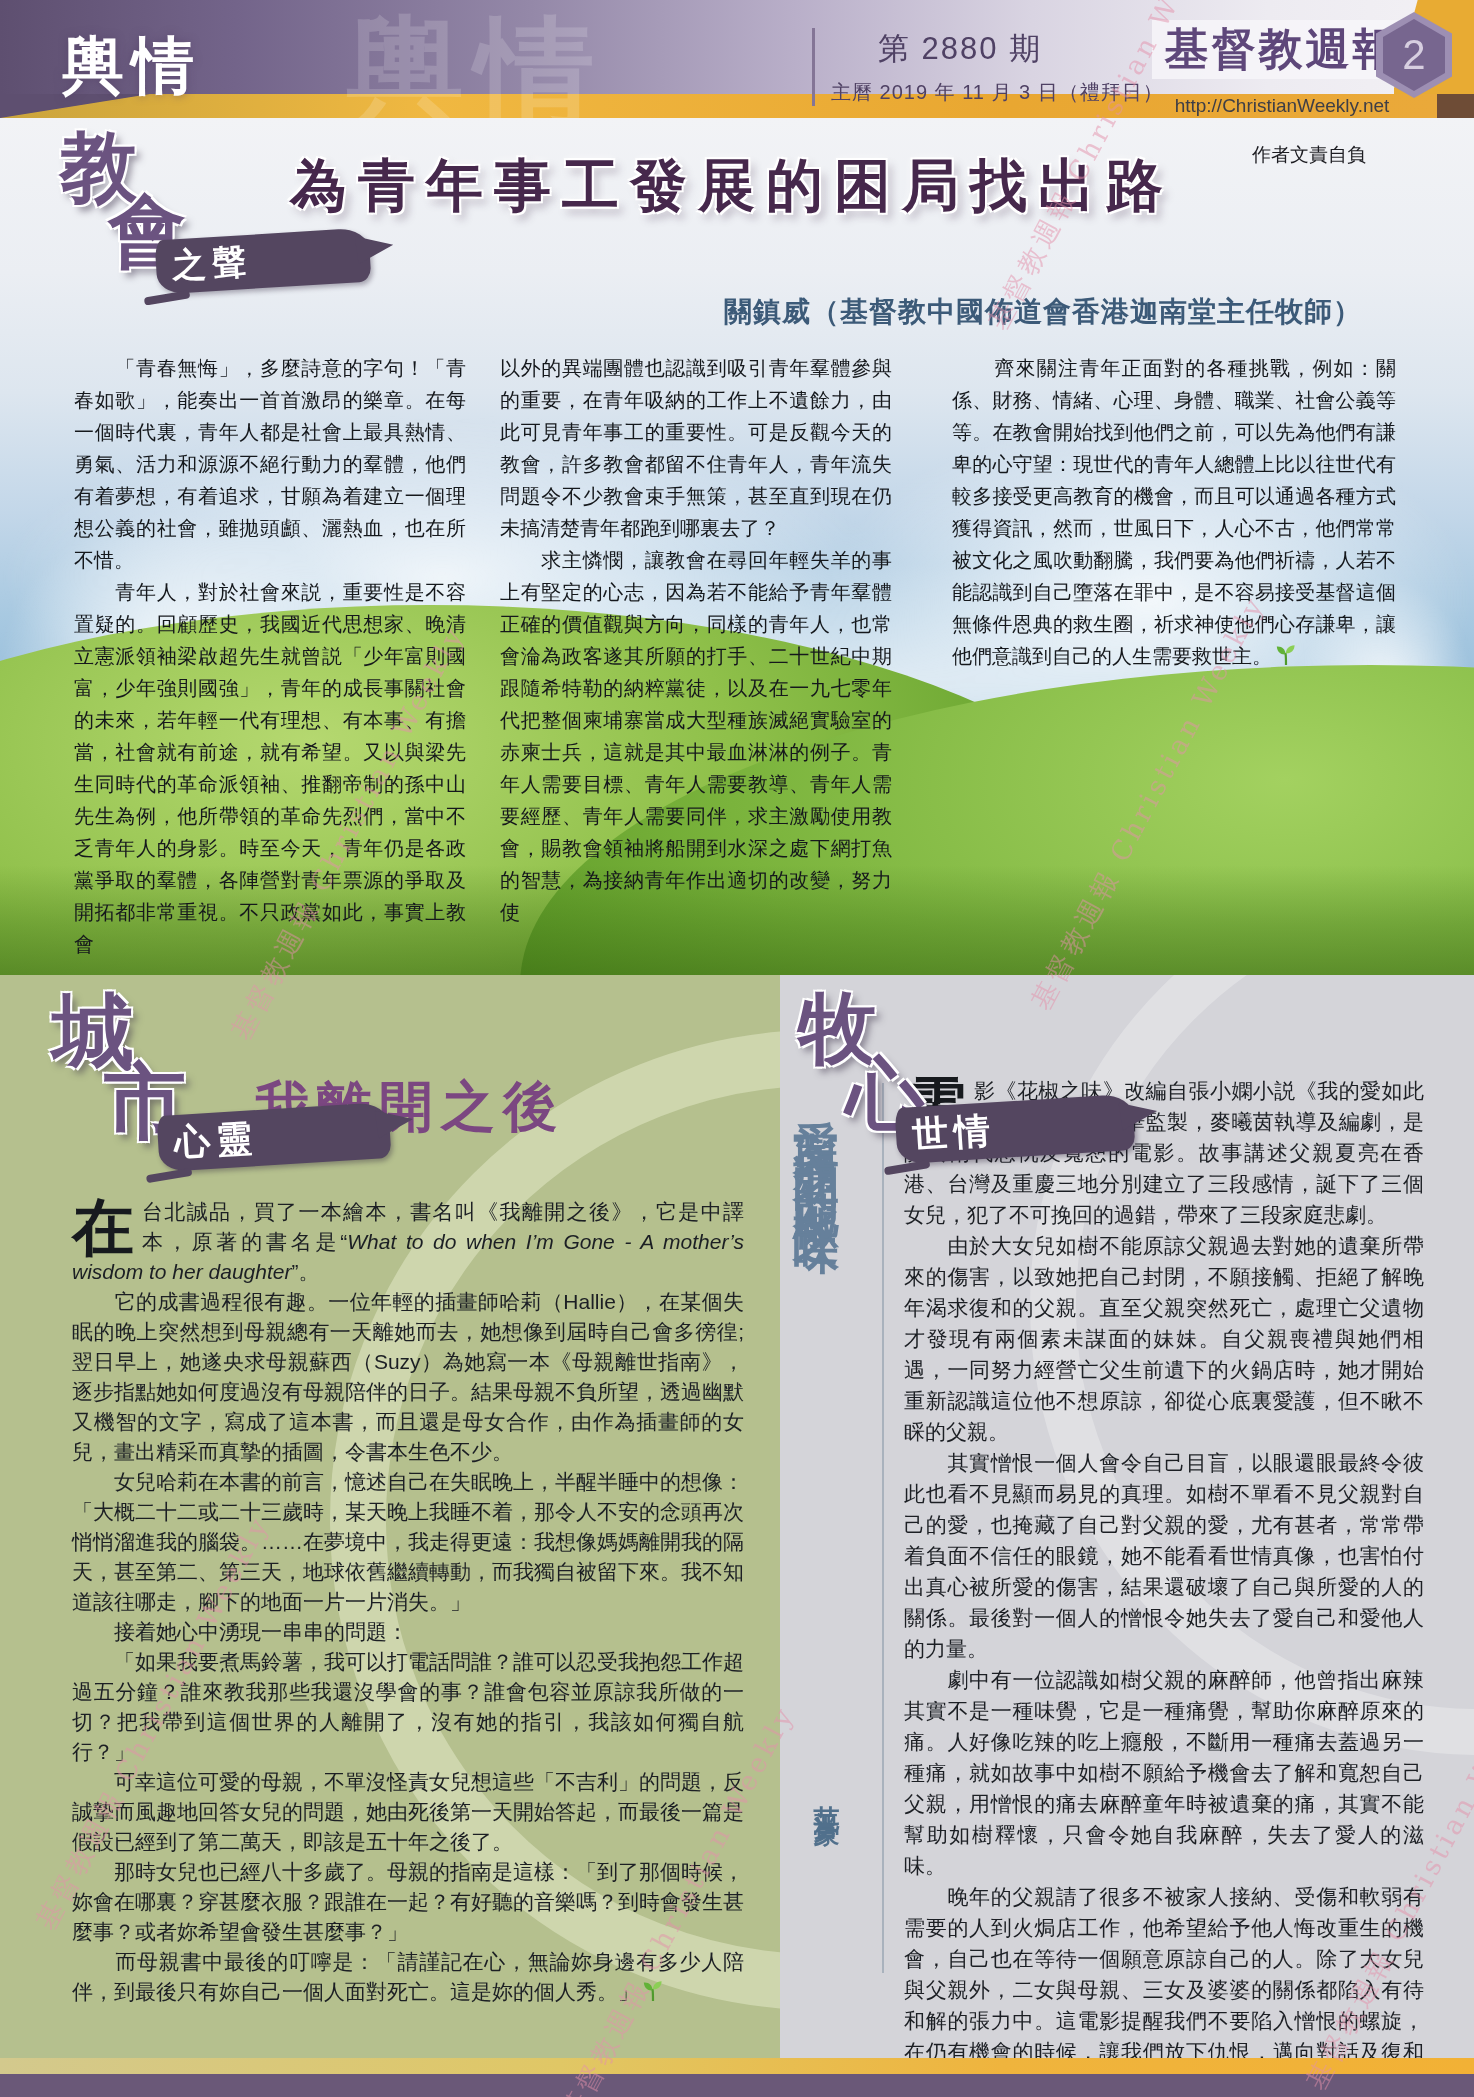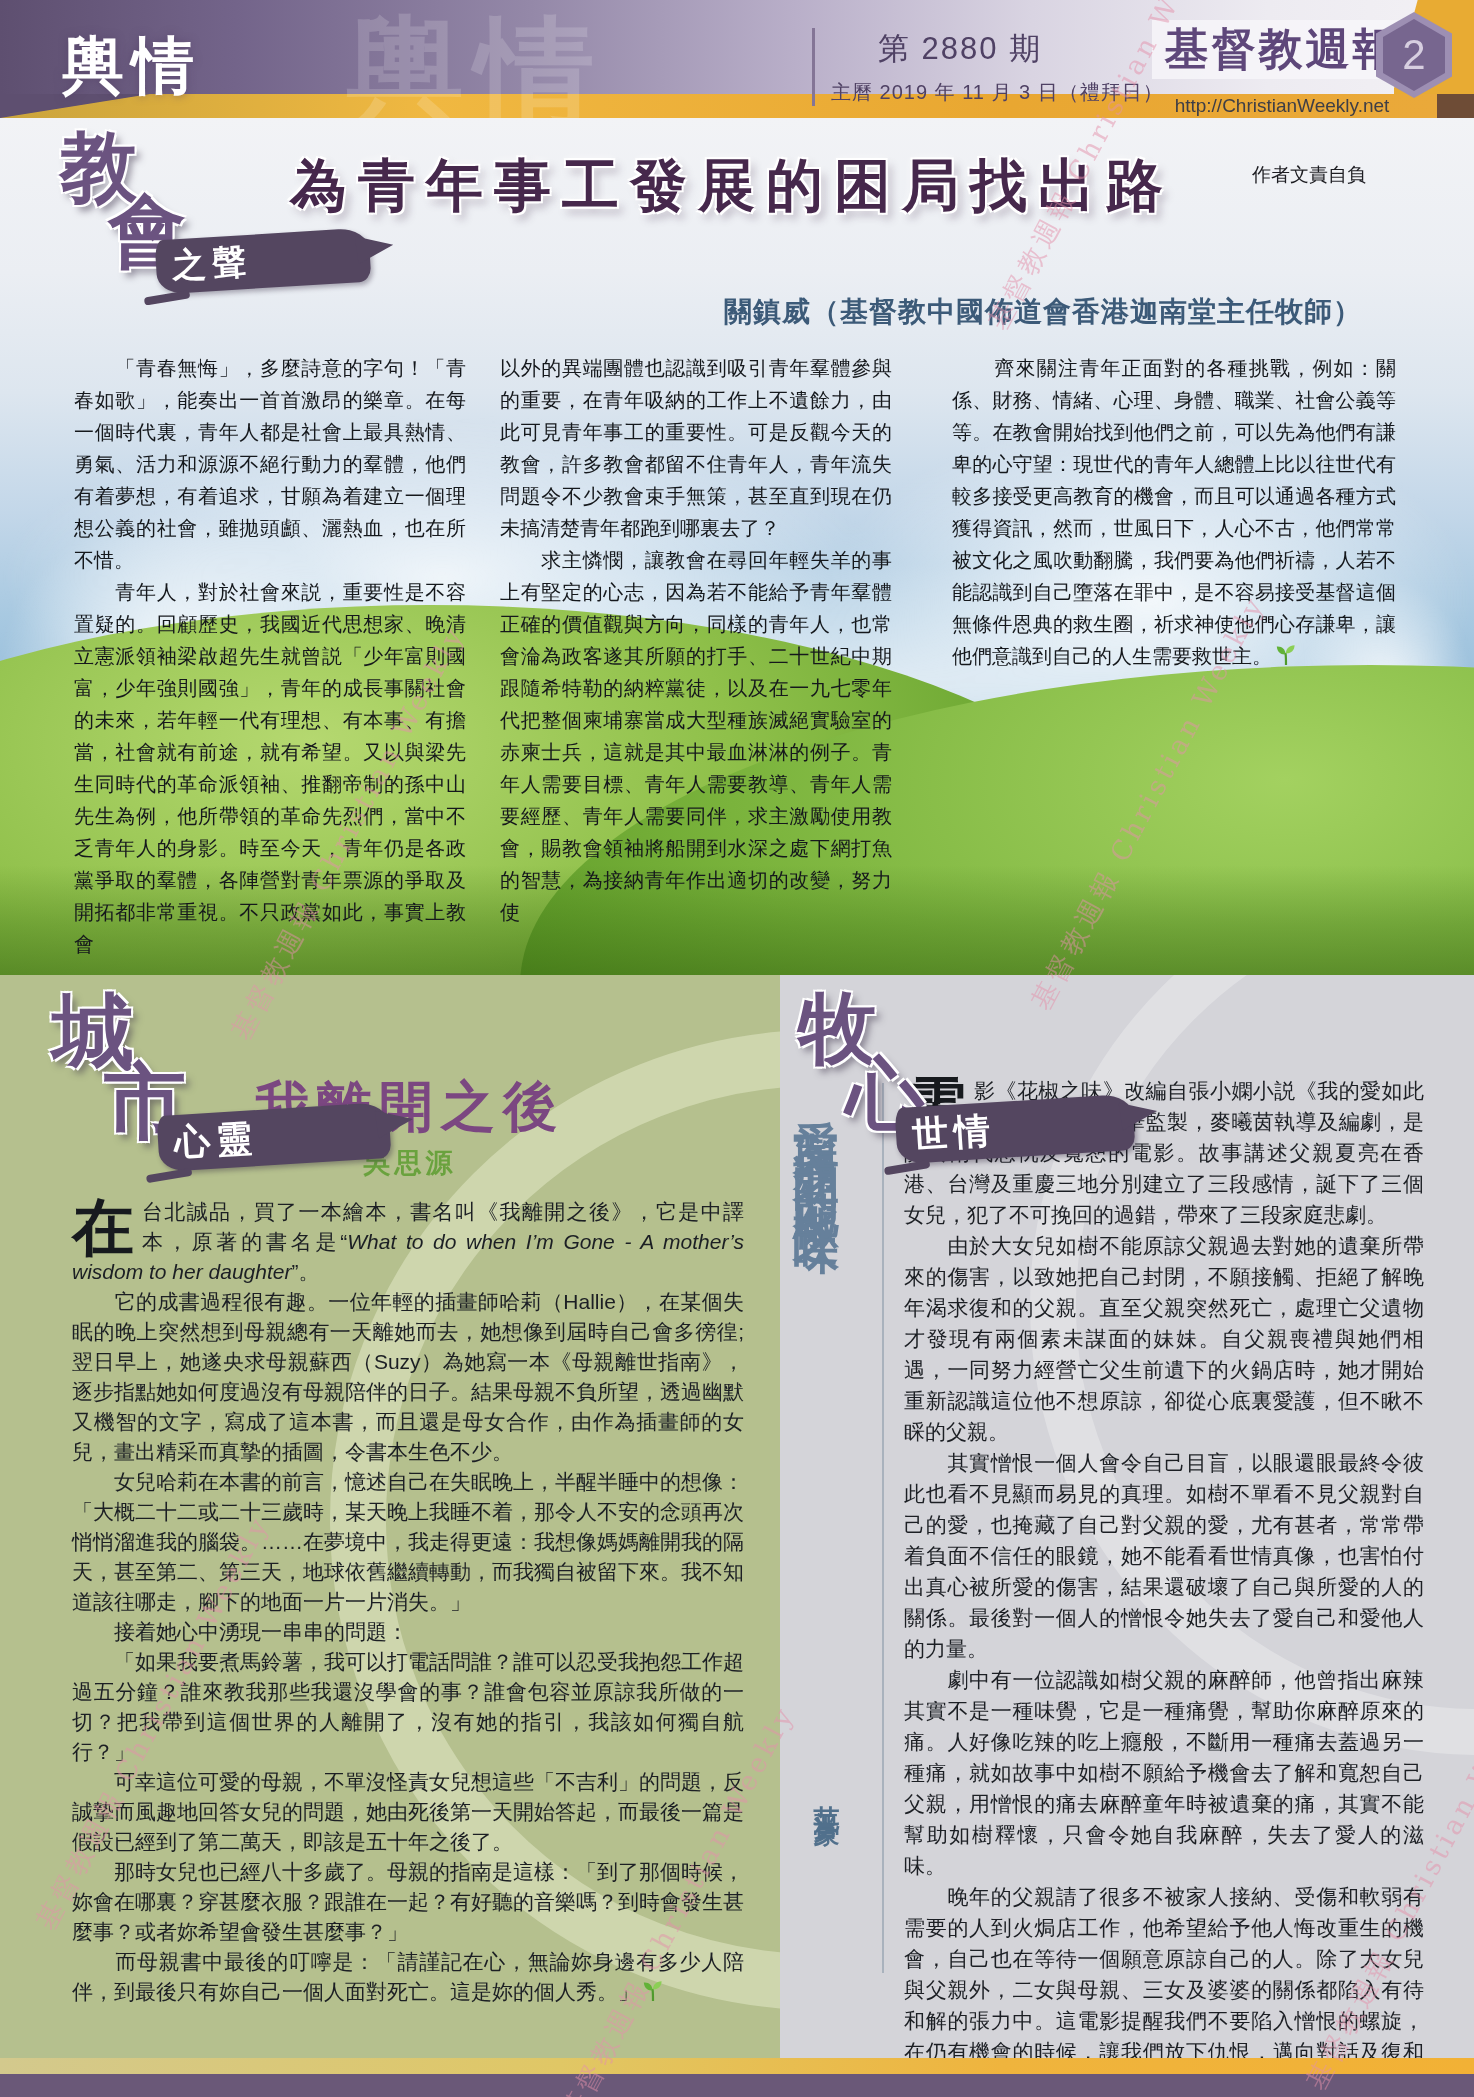--- a/index.html
+++ b/index.html
@@ -68,21 +68,21 @@
   .badge-sub { color:#ffffff; font-weight:bold; letter-spacing:6px; padding-left:16px; position:relative; z-index:2; }
 
   .feature-badge { top:128px; left:60px; width:330px; height:190px; }
   .feature-badge .ch1 { top:0; left:0; font-size:78px; }
   .feature-badge .ch2 { top:64px; left:48px; font-size:78px; }
   .feature-badge .badge-brush { top:106px; left:96px; width:214px; height:54px; font-size:34px; }
 
   .headline { position:absolute; top:148px; left:290px; width:920px; z-index:4;
     text-align:left; font-size:57px; font-weight:bold; color:#46284c; letter-spacing:11px;
     text-shadow:-2px -2px 0 #fff,2px -2px 0 #fff,-2px 2px 0 #fff,2px 2px 0 #fff,0 0 10px rgba(255,255,255,.95),5px 6px 9px rgba(70,50,80,.35); }
-  .disclaimer { position:absolute; top:142px; left:1252px; font-size:19px; color:#1d1d22; z-index:4;margin-top:20px; }
+  .disclaimer { position:absolute; top:142px; left:1252px; font-size:19px; color:#1d1d22; z-index:4; }
   .byline { position:absolute; top:293px; right:112px; font-size:28px; font-weight:bold;
     color:#3c5a78; letter-spacing:1px; z-index:4; }
 
   .col { position:absolute; top:352px; z-index:4; font-size:20px; line-height:32px;
     text-align:justify; color:#15181c; }
   .col p { margin:0; }
   .col-1 { left:74px;  width:392px; }
   .col-2 { left:500px; width:392px; }
   .col-3 { left:952px; width:444px; }
 
@@ -201,21 +201,20 @@
   <section class="city-panel">
     <div class="city-arc"></div>
     <div class="badge city-badge">
       <span class="badge-ch ch1">城</span>
       <span class="badge-ch ch2">市</span>
       <span class="badge-brush">
         <span class="badge-sub">心靈</span>
       </span>
     </div>
     <h3 class="city-title">我離開之後</h3>
-    <div class="city-author">吳思源</div>
     <div class="city-body">
       <p class="lead"><span class="dropcap">在</span><span>台北誠品，買了一本繪本，書名叫《我離開之後》，它是中譯本，原著的書名是“</span><span class="lead-en">What to do when I’m Gone - A mother’s wisdom to her daughter</span><span>”。</span></p>
       <div>
           <p>　　它的成書過程很有趣。一位年輕的插畫師哈莉（Hallie），在某個失眠的晚上突然想到母親總有一天離她而去，她想像到屆時自己會多徬徨;翌日早上，她遂央求母親蘇西（Suzy）為她寫一本《母親離世指南》，逐步指點她如何度過沒有母親陪伴的日子。結果母親不負所望，透過幽默又機智的文字，寫成了這本書，而且還是母女合作，由作為插畫師的女兒，畫出精采而真摯的插圖，令書本生色不少。</p>
           <p>　　女兒哈莉在本書的前言，憶述自己在失眠晚上，半醒半睡中的想像：「大概二十二或二十三歲時，某天晚上我睡不着，那令人不安的念頭再次悄悄溜進我的腦袋。……在夢境中，我走得更遠：我想像媽媽離開我的隔天，甚至第二、第三天，地球依舊繼續轉動，而我獨自被留下來。我不知道該往哪走，腳下的地面一片一片消失。」</p>
           <p>　　接着她心中湧現一串串的問題：</p>
           <p>　　「如果我要煮馬鈴薯，我可以打電話問誰？誰可以忍受我抱怨工作超過五分鐘？誰來教我那些我還沒學會的事？誰會包容並原諒我所做的一切？把我帶到這個世界的人離開了，沒有她的指引，我該如何獨自航行？」</p>
           <p>　　可幸這位可愛的母親，不單沒怪責女兒想這些「不吉利」的問題，反誠摯而風趣地回答女兒的問題，她由死後第一天開始答起，而最後一篇是假設已經到了第二萬天，即該是五十年之後了。</p>
           <p>　　那時女兒也已經八十多歲了。母親的指南是這樣：「到了那個時候，妳會在哪裏？穿甚麼衣服？跟誰在一起？有好聽的音樂嗎？到時會發生甚麼事？或者妳希望會發生甚麼事？」</p>
           <p>　　而母親書中最後的叮嚀是：「請謹記在心，無論妳身邊有多少人陪伴，到最後只有妳自己一個人面對死亡。這是妳的個人秀。」<span class="sprout"><svg width="20" height="22" viewBox="0 0 20 22">

